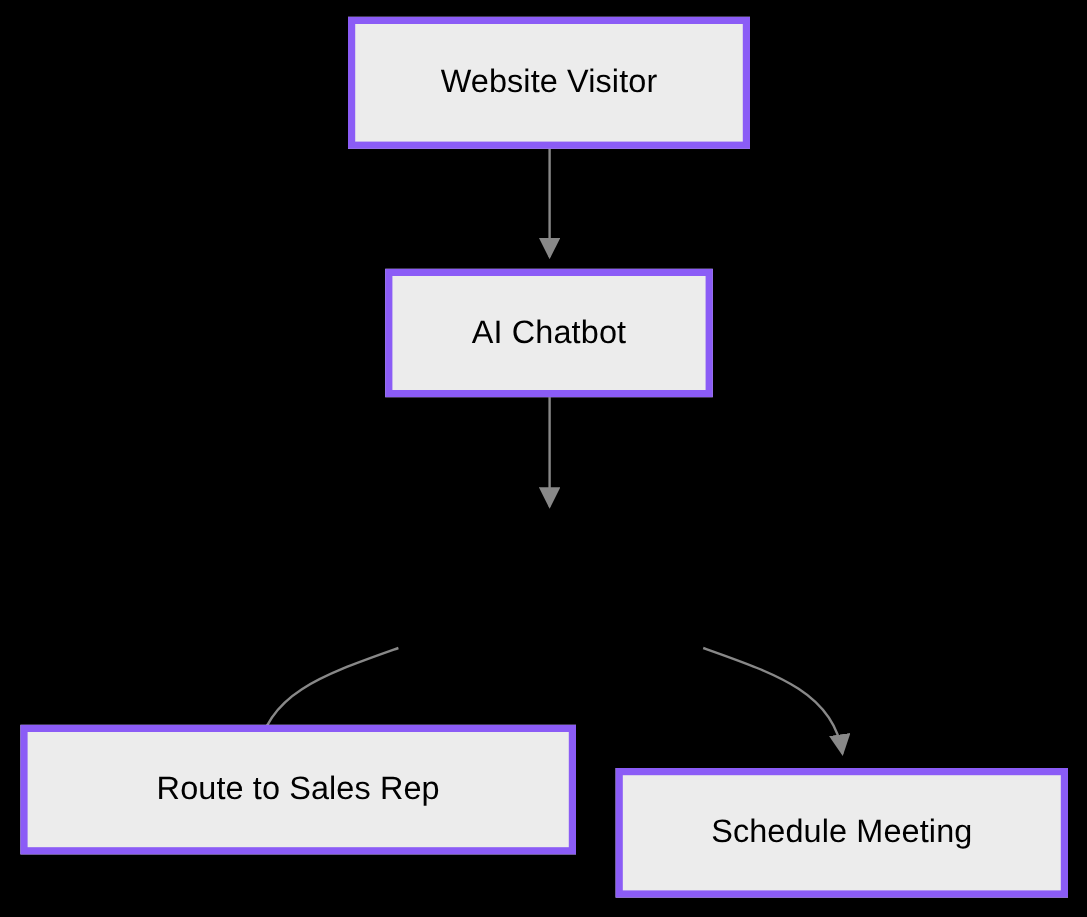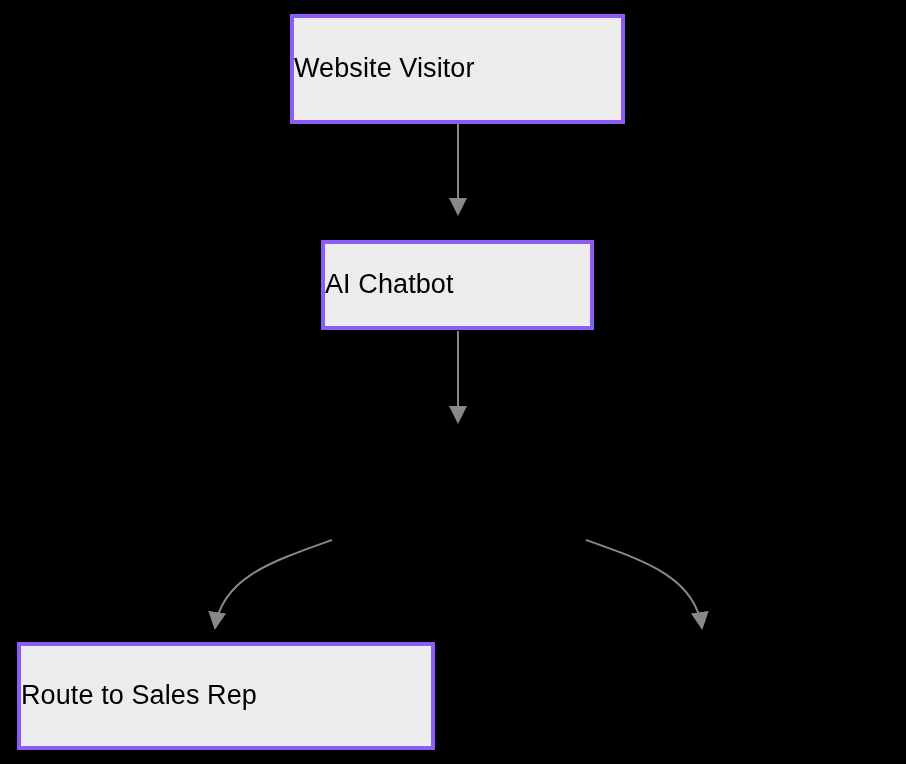--- a/index.html
+++ b/index.html
@@ -28,38 +28,39 @@
     left: 0;
     top: 0;
     width: 906px;
     height: 764px;
     pointer-events: none;
   }
   .flow-node {
     position: absolute;
     box-sizing: border-box;
     background: #ECECEC;
-    border: 4px solid #8b5cf6;
+    border: 6px solid #8b5cf6;
     display: flex;
     align-items: center;
+    justify-content: center;
     text-align: center;
   }
   .flow-node .node-label {
     color: #000000;
     font-size: 27px;
     font-weight: 400;
     line-height: 1.15;
     letter-spacing: 0.1px;
     white-space: nowrap;
   }
   
   #node-website-visitor   { left: 290px; top: 14px;  width: 335px; height: 110px; }
-  #node-ai-chatbot        { left: 321px; top: 240px; width: 273px; height: 90px; }
+  #node-ai-chatbot        { left: 321px; top: 224px; width: 273px; height: 107px; }
   #node-lead-qualification{ left: 270px; top: 432px; width: 377px; height: 108px; }
-  #node-route-sales-rep   { left: 17px;  top: 642px; width: 418px; height: 108px; }
+  #node-route-sales-rep   { left: 17px;  top: 604px; width: 463px; height: 108px; }
   #node-schedule-meeting  { left: 513px; top: 640px; width: 377px; height: 108px; }
 </style>
 </head>
 <body>
 
 <div id="diagram-canvas">
 
   <svg id="edge-layer" width="906" height="764" viewBox="0 0 906 764" xmlns="http://www.w3.org/2000/svg">
     <defs>
       <marker id="arrowhead" markerWidth="9" markerHeight="9" refX="8" refY="4.5" orient="auto" markerUnits="strokeWidth">
@@ -82,14 +83,17 @@
 
   <div class="flow-node" id="node-ai-chatbot">
     <span class="node-label">AI Chatbot</span>
   </div>
 
 
   <div class="flow-node" id="node-route-sales-rep">
     <span class="node-label">Route to Sales Rep</span>
   </div>
 
+  <div class="flow-node" id="node-schedule-meeting">
+    <span class="node-label">Schedule Meeting</span>
+  </div>
 
 </div>
 
 </body></html>

